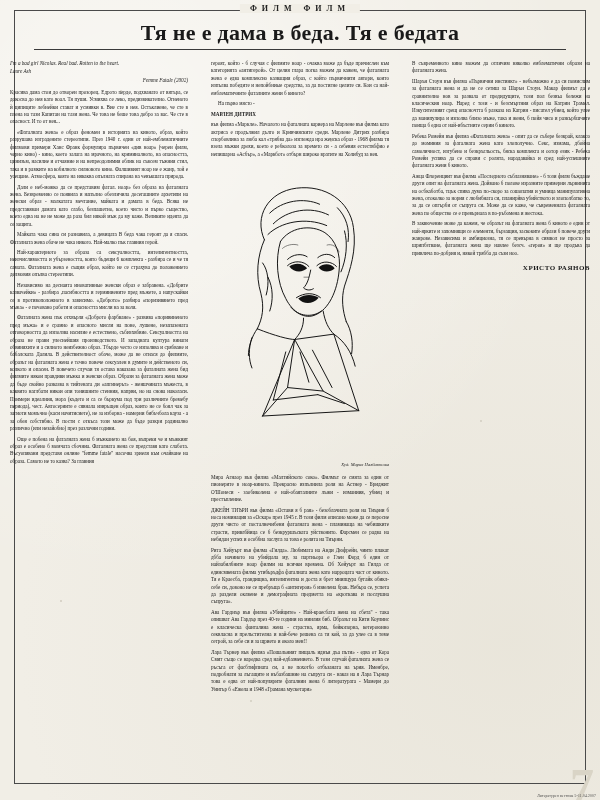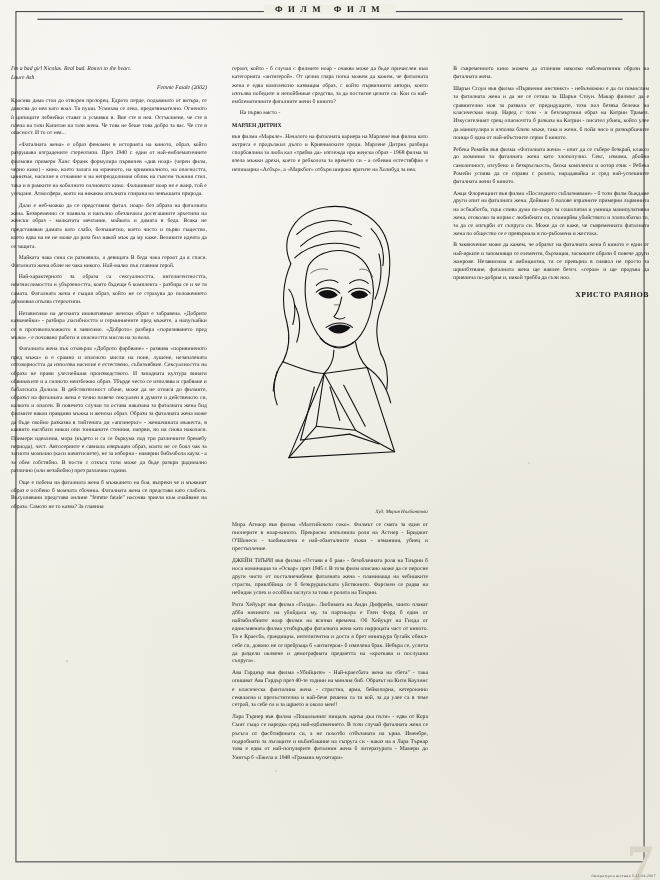--- a/index.html
+++ b/index.html
@@ -120,20 +120,21 @@
 
 <div class="page">
   <div class="frame"></div>
 
   <div class="kicker">
     <span>ФИЛМ ФИЛМ</span>
   </div>
 
   <div class="inner">
 
+    <h1 class="title">Тя не е дама в беда. Тя е бедата</h1>
     <div class="rule"></div>
 
     <div class="cols">
 
       <div class="col">
         <div class="epi">
           <span>I'm a bad girl Nicolas. Real bad. Rotten to the heart.</span>
           <span class="src">Laure Ash</span>
           <span class="src2">Femme Fatale (2002)</span>
         </div>

